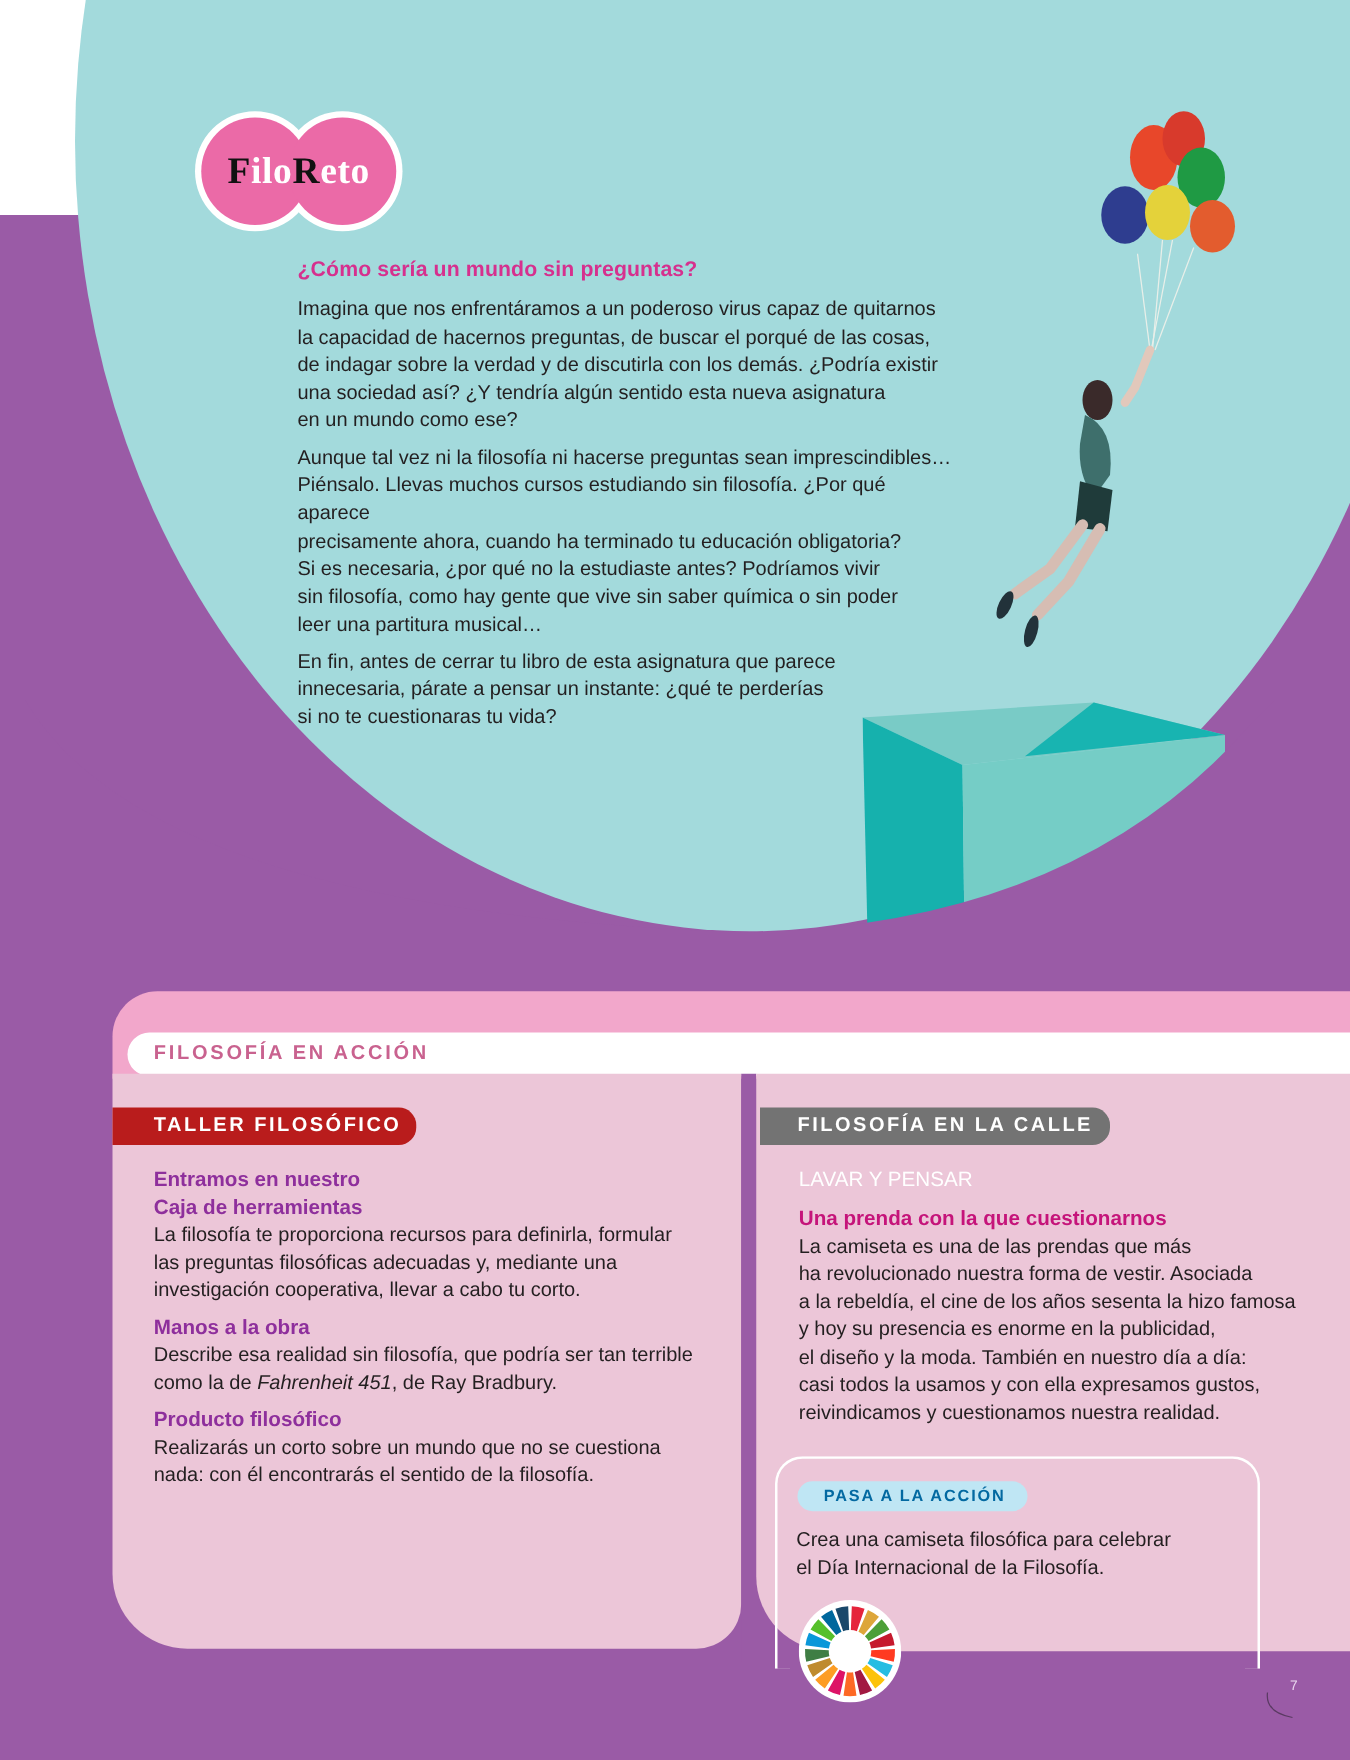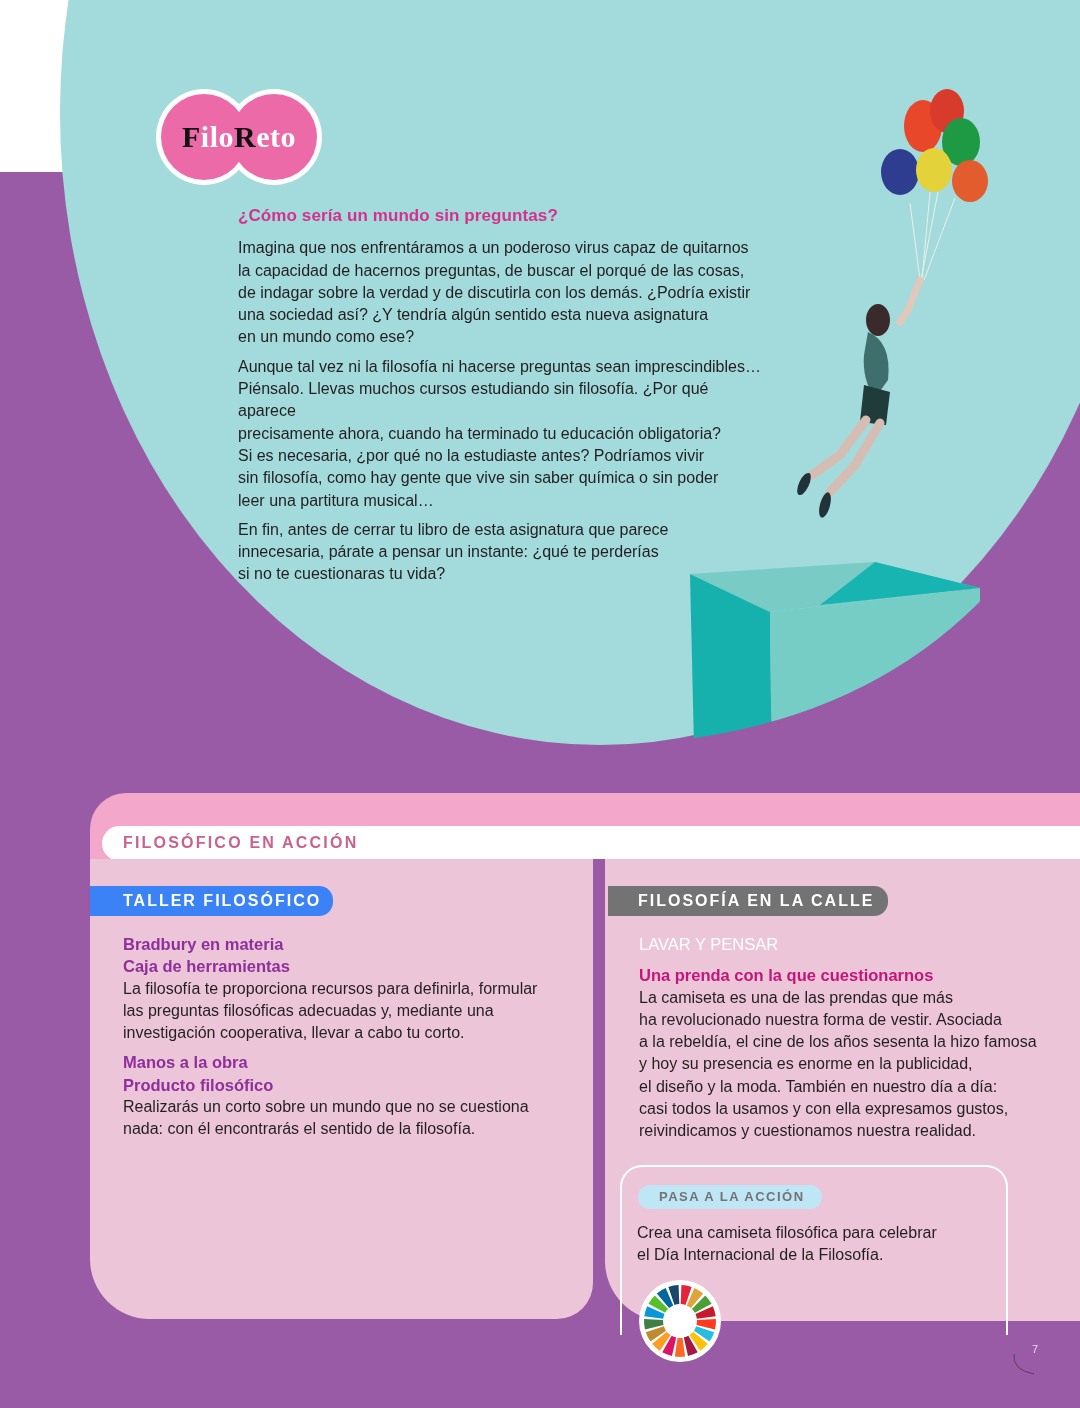--- a/index.html
+++ b/index.html
@@ -18,37 +18,37 @@
 
   .panel { position:absolute; left:90px; top:793px; width:1010px; height:530px; }
   .panel-top { position:absolute; left:0; top:0; width:1000px; height:70px; background:#f2a7cb; border-top-left-radius:36px; }
   .section-bar { position:absolute; left:12px; top:33px; width:990px; height:35px; background:#ffffff; border-radius:18px 0 0 18px; }
   .section-bar span { position:absolute; left:21px; top:8px; font-size:16px; font-weight:bold; letter-spacing:2.2px; color:#c9628f; }
   .col-left { position:absolute; left:0; top:66px; width:503px; height:460px; background:#ecc6d8; border-bottom-left-radius:60px; border-bottom-right-radius:36px; }
   .col-divider { position:absolute; left:503px; top:66px; width:12px; height:470px; background:#9a5ba6; }
   .col-right { position:absolute; left:515px; top:66px; width:475px; height:462px; background:#ecc6d8; border-bottom-left-radius:60px; }
 
   .tab-label { position:absolute; height:30px; border-radius:0 14px 14px 0; color:#fff; font-weight:bold; font-size:16px; letter-spacing:2px; display:flex; align-items:center; }
-  .tab-left { left:0; top:93px; width:243px; background:#3b82f6; padding-left:33px; box-sizing:border-box; }
+  .tab-left { left:0; top:93px; width:243px; background:#b91c1c; padding-left:33px; box-sizing:border-box; }
   .tab-right { left:518px; top:93px; width:280px; background:#737373; padding-left:30px; box-sizing:border-box; }
 
   .col-content { position:absolute; font-size:16px; line-height:22.3px; color:#231f20; }
   .col-content .subtitle { font-size:16.5px; margin:0 0 9px 0; }
   .col-content h4 { margin:0; font-size:16.5px; font-weight:bold; }
   .col-content p { margin:0 0 7px 0; white-space:pre-line; }
   .left-content { left:33px; top:140px; width:460px; }
   .left-content .subtitle { color:#7d2d91; }
   .left-content h4 { color:#8e2f9c; }
   .right-content { left:549px; top:140px; width:420px; }
   .right-content .subtitle { color:#ffffff; }
   .right-content h4 { color:#c5147a; }
 
   .action-box { position:absolute; left:620px; top:1165px; width:388px; height:170px; border:2px solid #ffffff; border-bottom:none; border-radius:22px 22px 0 0; box-sizing:border-box; }
   .action-pill { position:absolute; left:638px; top:1185px; width:184px; height:24px; background:#bfe6f4; border-radius:12px; }
-  .action-pill span { position:absolute; left:21px; top:4px; font-size:13px; font-weight:bold; letter-spacing:1.5px; color:#737373; }
+  .action-pill span { position:absolute; left:21px; top:4px; font-size:13px; font-weight:bold; letter-spacing:1.5px; color:#0369a1; }
   .action-text { position:absolute; left:637px; top:1222px; width:360px; font-size:16px; line-height:22.3px; color:#231f20; white-space:pre-line; }
 
   .sdg-wheel { position:absolute; left:639px; top:1280px; width:82px; height:82px; }
   .page-num { position:absolute; left:1032px; top:1343px; font-size:11px; color:#e9d6ee; }
   .page-curl { position:absolute; left:1010px; top:1352px; width:28px; height:24px; }
 </style>
 </head>
 <body>
 
 <div class="white-corner"></div>
@@ -119,40 +119,42 @@
   <path d="M84,305 L110,312 L106,345 L80,342 Z" fill="#1f3b3a"></path>
   <path d="M86,340 L60,375 L32,395" stroke="#d6bdb3" stroke-width="9" stroke-linecap="round" fill="none"></path>
   <path d="M100,343 L75,385 L50,412" stroke="#d6bdb3" stroke-width="9" stroke-linecap="round" fill="none"></path>
   <ellipse cx="24" cy="404" rx="5" ry="12" fill="#22323a" transform="rotate(25 24 404)"></ellipse>
   <ellipse cx="45" cy="425" rx="5" ry="13" fill="#22323a" transform="rotate(15 45 425)"></ellipse>
 </svg>
 
 <div class="panel">
   <div class="panel-top"></div>
   <div class="section-bar">
-    <span>FILOSÓFICO EN ACCIÓN</span>
+    <span>FILOSOFÍA EN ACCIÓN</span>
   </div>
   <div class="col-left"></div>
   <div class="col-divider"></div>
   <div class="col-right"></div>
 
   <div class="tab-label tab-left">
       <span>TALLER FILOSÓFICO</span>
     </div>
   <div class="tab-label tab-right">
       <span>FILOSOFÍA EN LA CALLE</span>
     </div>
 
   <div class="col-content left-content">
-    <h4>Bradbury en materia</h4>
+    <h4>Entramos en nuestro</h4>
     <h4>Caja de herramientas</h4>
     <p>La filosofía te proporciona recursos para definirla, formular
 las preguntas filosóficas adecuadas y, mediante una
 investigación cooperativa, llevar a cabo tu corto.</p>
     <h4>Manos a la obra</h4>
+    <p><span>Describe esa realidad sin filosofía, que podría ser tan terrible
+como la de </span><em>Fahrenheit 451</em><span>, de Ray Bradbury.</span></p>
     <h4>Producto filosófico</h4>
     <p>Realizarás un corto sobre un mundo que no se cuestiona
 nada: con él encontrarás el sentido de la filosofía.</p>
   </div>
 
   <div class="col-content right-content">
     <div class="subtitle">LAVAR Y PENSAR</div>
     <h4>Una prenda con la que cuestionarnos</h4>
     <p>La camiseta es una de las prendas que más
 ha revolucionado nuestra forma de vestir. Asociada

